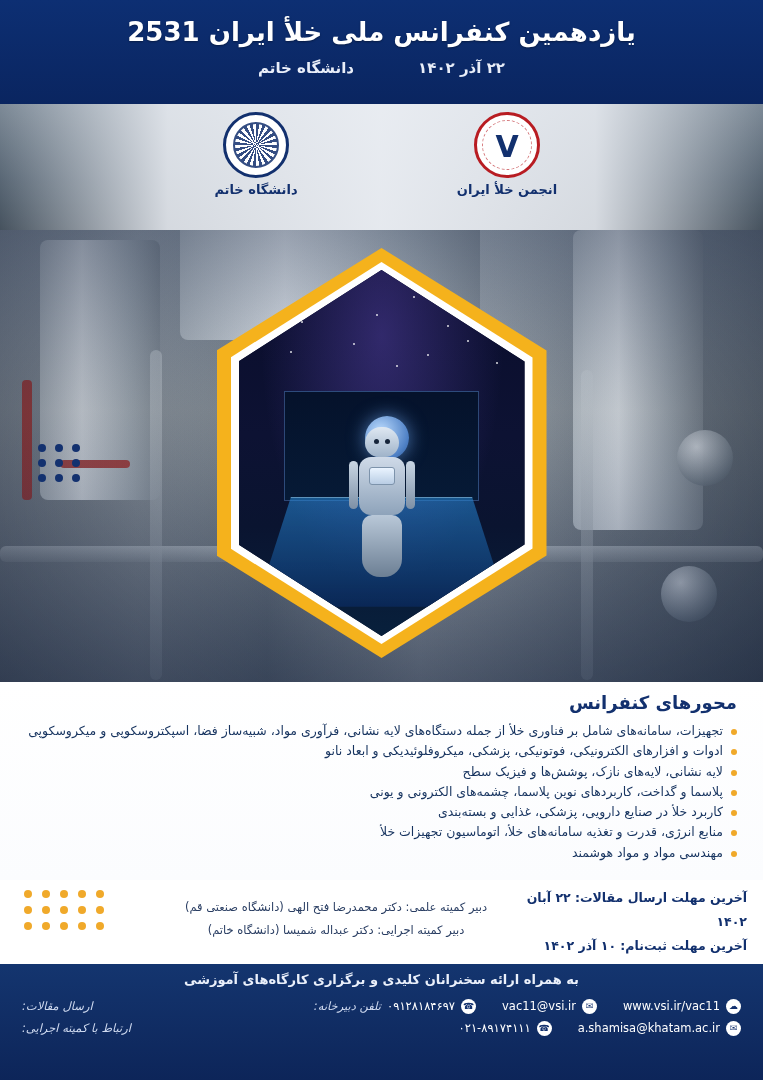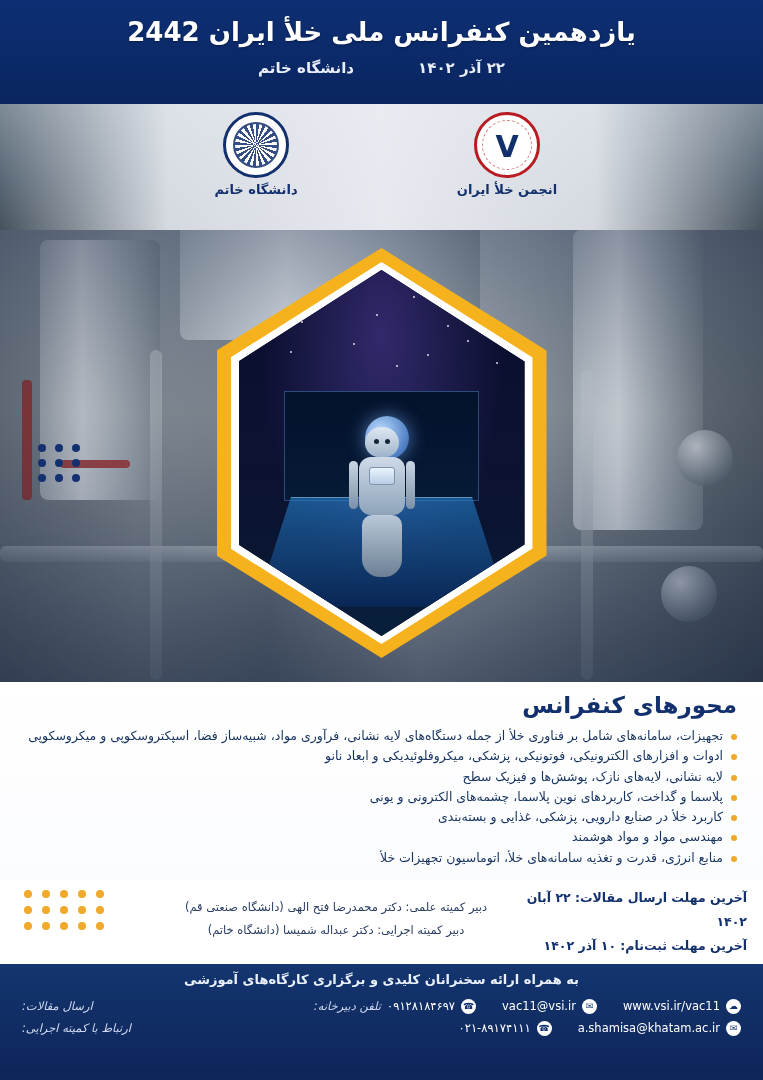--- a/index.html
+++ b/index.html
@@ -215,21 +215,21 @@
   }
   .robot .arm.l { left: 2px; } .robot .arm.r { right: 2px; }
 
   
   .topics {
     position: absolute; top: 682px; left: 0; width: 763px; height: 198px;
     background: linear-gradient(180deg,#ffffff 0%, #fbfcfe 100%);
     padding: 10px 26px 0 26px;
   }
   .topics h2 {
-    text-align: right; color: #12306e; font-size: 23px; font-weight: bold;
+    text-align: right; color: #12306e; font-size: 18px; font-weight: bold;
     margin-bottom: 8px;
   }
   .topics ul { list-style: none; }
   .topics li {
     position: relative; text-align: right; color: #16335f;
     font-size: 12.5px; line-height: 1.62; padding-left: 0; padding-right: 14px;
   }
   .topics li::before {
     content: ""; position: absolute; right: 0; top: 8px;
     width: 6px; height: 6px; border-radius: 50%; background: #f0a92a;
@@ -289,21 +289,21 @@
     font-size: 13.5px; font-weight: bold; color: #ffffff;
   }
   .contact .spacer { flex: 1; }
 </style>
 </head>
 <body>
 
 <div class="poster">
 
   <div class="header">
-    <div class="title">یازدهمین کنفرانس ملی خلأ ایران 2442</div>
+    <div class="title">یازدهمین کنفرانس ملی خلأ ایران 2531</div>
     <div class="subrow">
       <span>۲۲ آذر ۱۴۰۲</span>
       <span>دانشگاه خاتم</span>
     </div>
   </div>
 
   <div class="logoband">
     <div class="photostrip"></div>
     <div class="logos">
       <div class="logo-item">
@@ -389,22 +389,22 @@
   </div>
 
   <div class="topics">
     <h2>محورهای کنفرانس</h2>
     <ul>
       <li>تجهیزات، سامانه‌های شامل بر فناوری خلأ از جمله دستگاه‌های لایه نشانی، فرآوری مواد، شبیه‌ساز فضا، اسپکتروسکوپی و میکروسکوپی</li>
       <li>ادوات و افزارهای الکترونیکی، فوتونیکی، پزشکی، میکروفلوئیدیکی و ابعاد نانو</li>
       <li>لایه نشانی، لایه‌های نازک، پوشش‌ها و فیزیک سطح</li>
       <li>پلاسما و گداخت، کاربردهای نوین پلاسما، چشمه‌های الکترونی و یونی</li>
       <li>کاربرد خلأ در صنایع دارویی، پزشکی، غذایی و بسته‌بندی</li>
+      <li>منابع انرژی، قدرت و تغذیه سامانه‌های خلأ، اتوماسیون تجهیزات خلأ</li>
       <li>مهندسی مواد و مواد هوشمند</li>
-      <li>منابع انرژی، قدرت و تغذیه سامانه‌های خلأ، اتوماسیون تجهیزات خلأ</li>
     </ul>
   </div>
 
   <div class="midrow">
     <div class="deadlines">
       <div>آخرین مهلت ارسال مقالات: ۲۲ آبان ۱۴۰۲</div>
       <div>آخرین مهلت ثبت‌نام: ۱۰ آذر ۱۴۰۲</div>
     </div>
     <div class="committee">
       <div>دبیر کمیته علمی: دکتر محمدرضا فتح الهی (دانشگاه صنعتی قم)</div>

